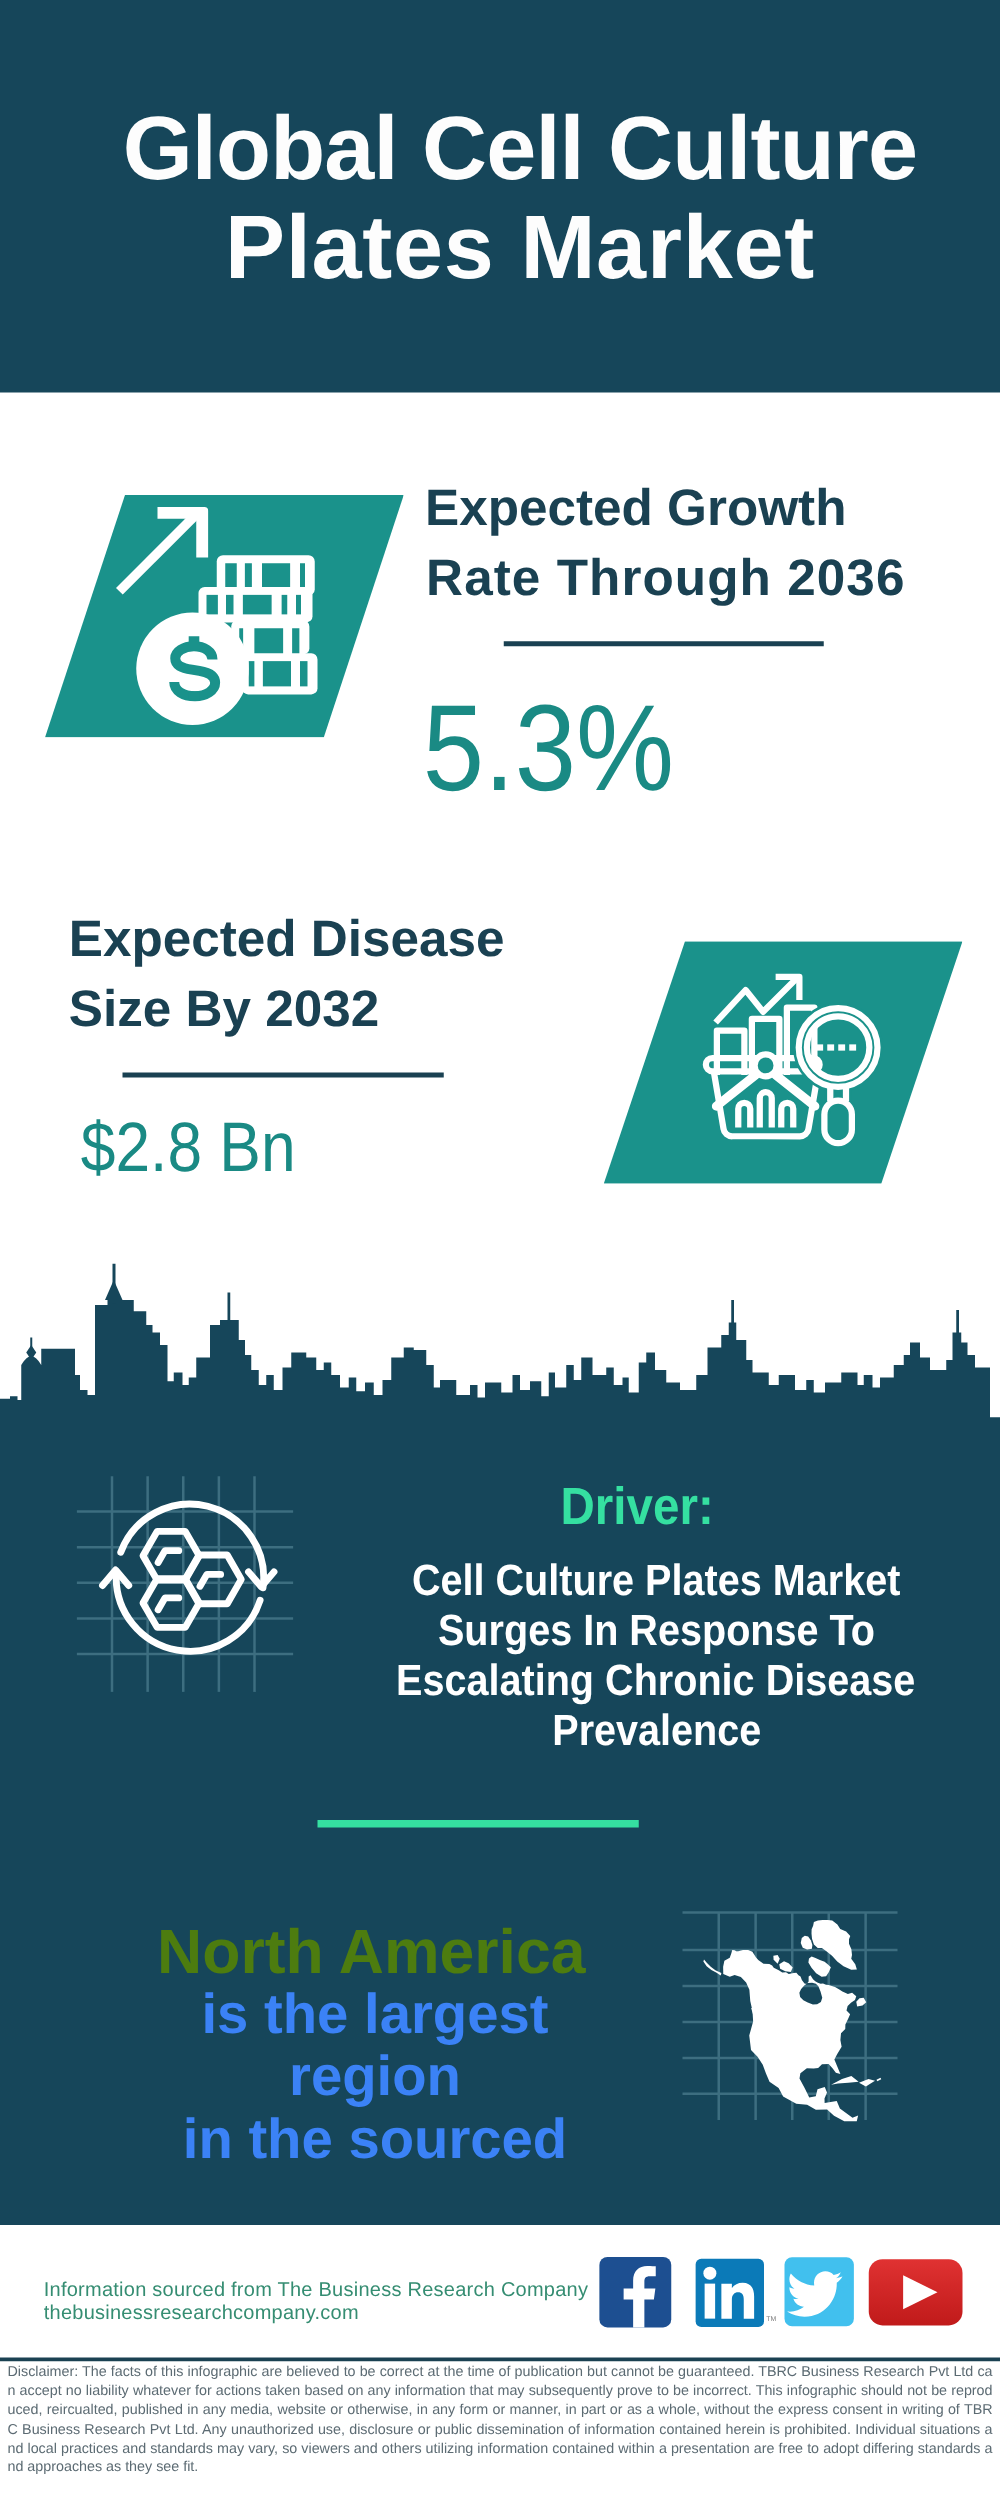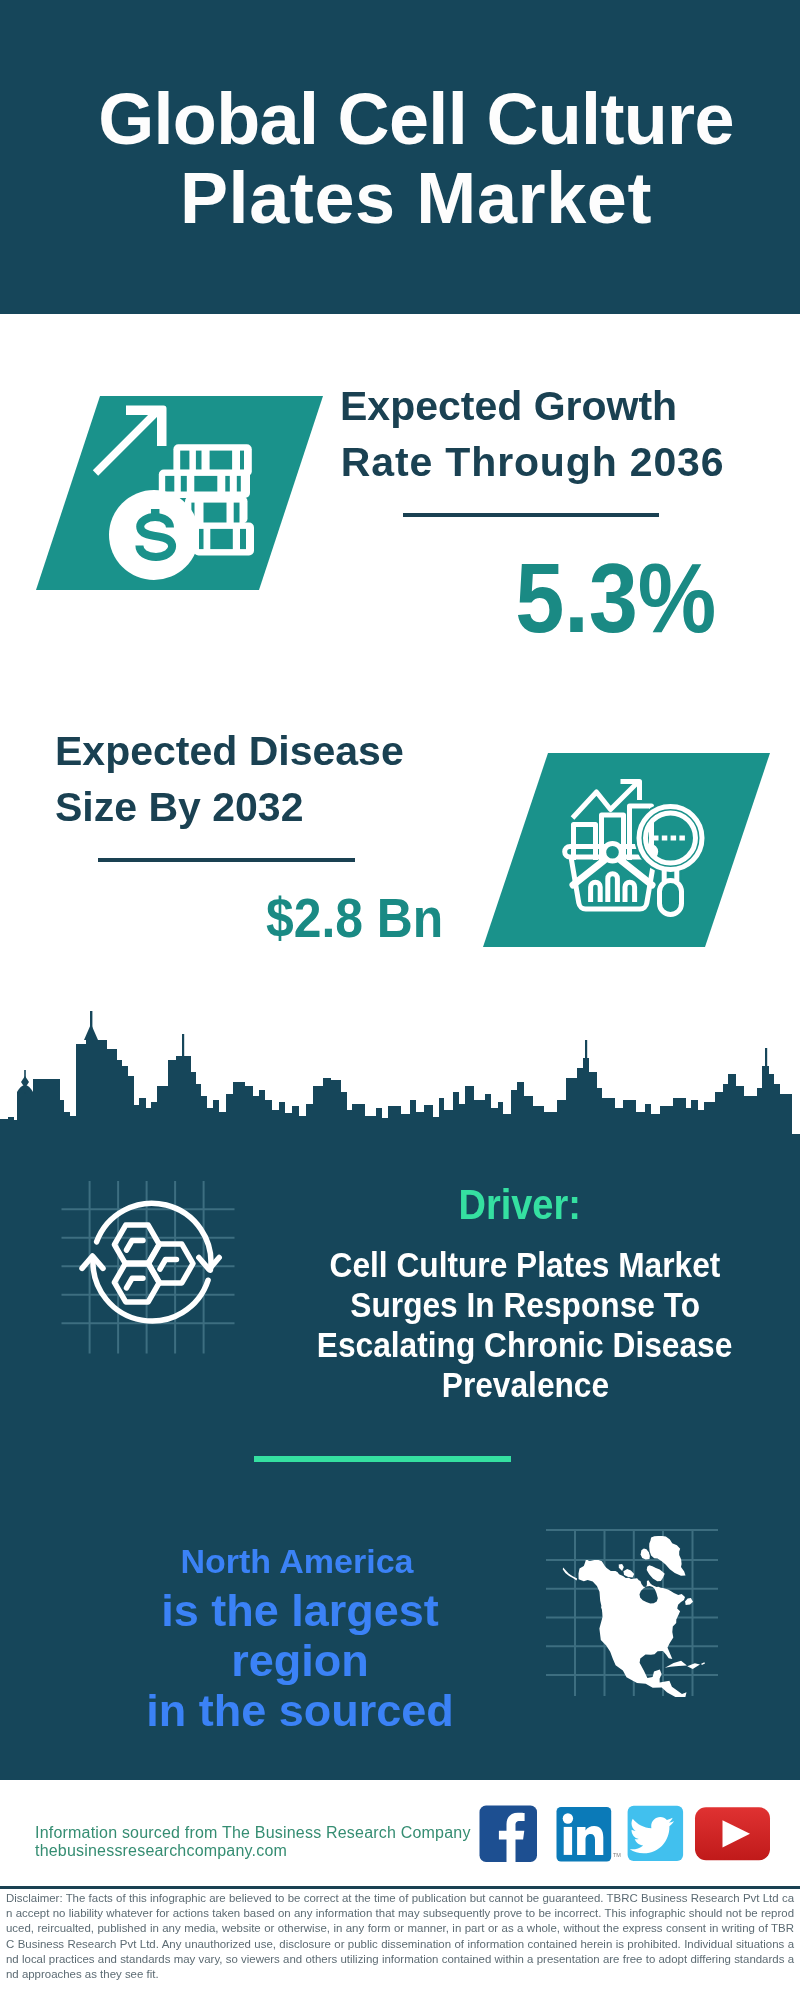--- a/index.html
+++ b/index.html
@@ -14,36 +14,36 @@
 
   
   .para { position:absolute; background:#1a928b; }
   .para1 { left:36px; top:396px; width:287px; height:194px;
            clip-path: polygon(64px 0, 287px 0, 223px 194px, 0 194px); }
   .para2 { left:483px; top:753px; width:287px; height:194px;
            clip-path: polygon(65px 0, 287px 0, 222px 194px, 0 194px); }
 
   .stat-head { position:absolute; color:#1a4152; font-weight:700; font-size:41px; line-height:56px; text-align:left; }
   .rule { position:absolute; background:#1a4152; height:4px; }
-  .stat-val { position:absolute; color:#1a8a84; font-weight:700; text-align:right; }
+  .stat-val { position:absolute; color:#1a8a84; font-weight:400; text-align:left; }
 
 
 
   
   .footer { position:absolute; left:0; top:1780px; width:800px; height:107px; background:#ffffff; }
   .src { position:absolute; left:35px; top:1824px; color:#358d72; font-size:16px; line-height:18px; letter-spacing:0.2px; }
   .fdiv { position:absolute; left:0; top:1886px; width:800px; height:3px; background:#1a4152; }
   .disc { position:absolute; left:6px; top:1891px; width:788px; color:#5c6b73; font-size:11.45px; line-height:15.2px; text-align:justify; word-break:break-all; }
   
   .mid { position:absolute; left:0; top:1134px; width:800px; height:646px; background:#16465a; }
   .drv-h { position:absolute; color:#35e0a1; font-weight:700; font-size:42px; line-height:42px; text-align:center; }
   .drv-b { position:absolute; color:#ffffff; font-weight:700; font-size:35px; line-height:40px; text-align:center; }
   .sq { display:inline-block; transform:scaleX(0.905); transform-origin:center; }
   .grule { position:absolute; background:#35e0a1; height:6px; }
-  .reg-h { position:absolute; color:#3b82f6; font-weight:700; font-size:34px; line-height:41px; text-align:center; }
+  .reg-h { position:absolute; color:#4d7c0f; font-weight:700; font-size:50px; line-height:41px; text-align:center; }
   .reg-h .sq, .reg-b .sq { transform:none; }
   .reg-b { position:absolute; color:#3b82f6; font-weight:700; font-size:45px; line-height:50px; text-align:center; }
 
 </style>
 </head>
 <body>
 
 <div class="page">
 
   <div class="hdr">
@@ -78,21 +78,21 @@
   <div class="stat-val" style="left:327px;top:549px;width:400px;font-size:98px;line-height:98px"><span style="display:inline-block;transform:scaleX(0.9)">5.3%</span></div>
 
   <div class="para para2"></div>
   <div class="stat-head" style="left:55px;top:723px;width:400px">
     <div>Expected Disease</div>
     <div>Size By 2032</div>
   </div>
   <div class="rule" style="left:98px;top:858px;width:257px"></div>
   <div class="stat-val" style="left:54px;top:879px;width:400px;font-size:56px;line-height:78px"><span style="display:inline-block;transform:scaleX(0.89)">$2.8 Bn</span></div>
 
-  <div class="drv-h" style="left:320px;top:1184px;width:400px"><span class="sq">Driver:</span></div>
+  <div class="drv-h" style="left:310px;top:1184px;width:400px"><span class="sq">Driver:</span></div>
   <div class="drv-b" style="left:225px;top:1245px;width:600px">
     <div><span class="sq">Cell Culture Plates Market</span></div>
     <div><span class="sq">Surges In Response To</span></div>
     <div><span class="sq">Escalating Chronic Disease</span></div>
     <div><span class="sq">Prevalence</span></div>
   </div>
   <div class="grule" style="left:254px;top:1456px;width:257px"></div>
   <div class="reg-h" style="left:97px;top:1541px;width:400px"><span class="sq">North America</span></div>
   <div class="reg-b" style="left:100px;top:1586px;width:400px">
     <div><span class="sq">is the largest region</span></div>

